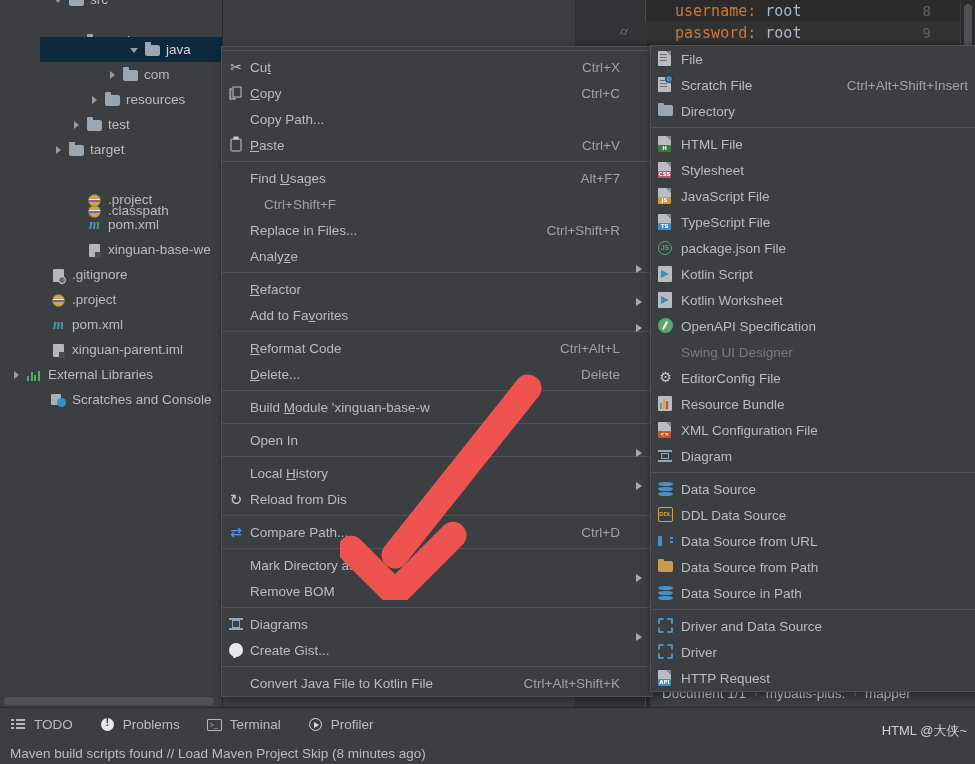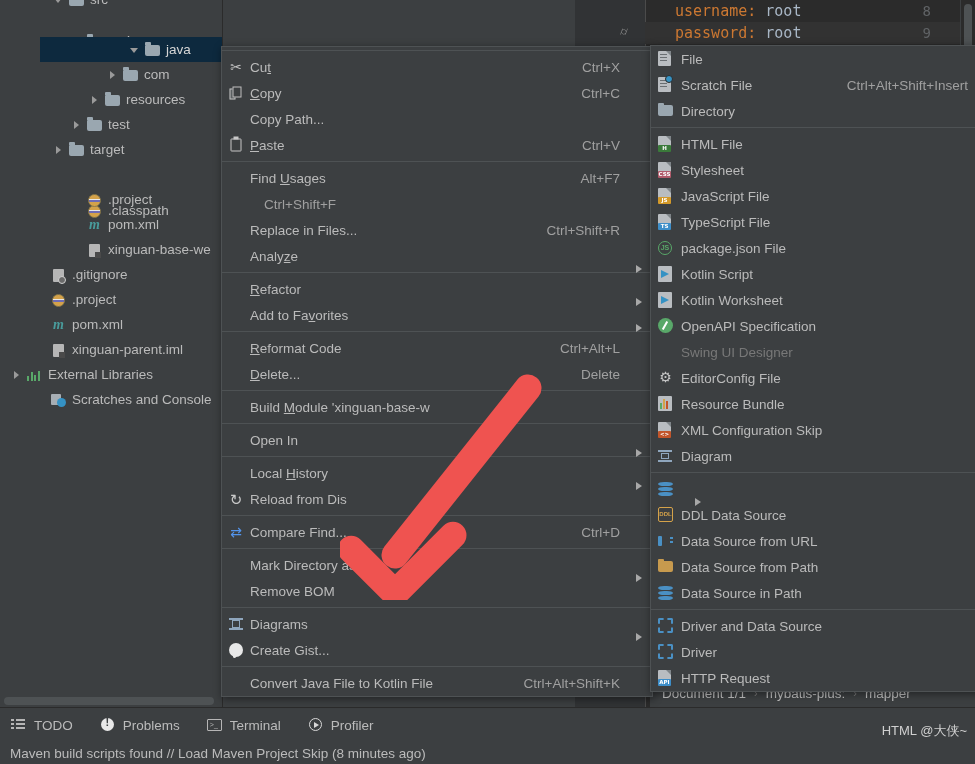--- a/index.html
+++ b/index.html
@@ -229,21 +229,21 @@
   .bc-item{color:#bbbbbb;font-size:13.5px;}
   .bc-sep{color:#7a7a7a;margin:0 8px;font-size:11px;}
 
   
   .toolwin{
     position:absolute;left:0;right:0;bottom:22px;height:34px;
     background:#3c3f41;border-top:1px solid #2b2b2b;
     display:flex;align-items:center;padding-left:10px;gap:0;
     z-index:30;
   }
-  .tw{display:flex;align-items:center;margin-right:26px;color:#bbbbbb;font-size:13.5px;}
+  .tw{display:flex;margin-right:26px;color:#bbbbbb;font-size:13.5px;}
   .tw .g{width:19px;height:16px;position:relative;margin-right:5px;}
   .ic-todo{position:absolute;left:1px;top:2px;width:14px;height:11px;}
   .ic-todo::before{content:"";position:absolute;left:0;top:0;width:3px;height:2px;background:#b6b6b6;box-shadow:0 4px 0 #b6b6b6,0 8px 0 #b6b6b6;}
   .ic-todo::after{content:"";position:absolute;left:5px;top:0;width:9px;height:2px;background:#b6b6b6;box-shadow:0 4px 0 #b6b6b6,0 8px 0 #b6b6b6;}
   .ic-prob{position:absolute;left:2px;top:1px;width:13px;height:13px;border-radius:50%;background:#e8e8e8;}
   .ic-prob::after{content:"!";position:absolute;left:0;right:0;top:-2px;text-align:center;color:#3c3f41;font-size:11px;font-weight:bold;}
   .ic-term{position:absolute;left:1px;top:2px;width:15px;height:12px;border:1.5px solid #b6b6b6;border-radius:1px;box-sizing:border-box;color:#b6b6b6;font-size:7px;line-height:9px;padding-left:2px;}
   .ic-prof{position:absolute;left:2px;top:1px;width:13px;height:13px;border-radius:50%;border:1.5px solid #d8d8d8;box-sizing:border-box;}
   .ic-prof::after{content:"";position:absolute;left:4px;top:3px;border-left:5px solid #d8d8d8;border-top:3px solid transparent;border-bottom:3px solid transparent;}
 
@@ -534,21 +534,21 @@
           <span class="ic-reload">↻</span>
         </span>
         <span class="mi-label">Reload from Dis</span>
         <span class="mi-sub" style="visibility:hidden"></span>
       </div>
       <div class="msep"></div>
       <div class="mi">
         <span class="mi-ico">
           <span class="ic-compare">⇄</span>
         </span>
-        <span class="mi-label">Compare Find...</span>
+        <span class="mi-label">Compare Path...</span>
         <span class="mi-key">Ctrl+D</span>
         <span class="mi-sub" style="visibility:hidden"></span>
       </div>
       <div class="msep"></div>
       <div class="mi">
         <span class="mi-ico"></span>
         <span class="mi-label">Mark Directory as</span>
         <span class="mi-sub"></span>
       </div>
       <div class="mi">
@@ -706,21 +706,21 @@
         <span class="si-label">Resource Bundle</span>
         <span class="si-sub" style="visibility:hidden"></span>
       </div>
       <div class="si">
         <span class="si-ico">
           <span class="fi">
             <span class="page"></span>
             <span class="tag" style="background:#c2552a">&lt;&gt;</span>
           </span>
         </span>
-        <span class="si-label">XML Configuration Skip</span>
+        <span class="si-label">XML Configuration File</span>
         <span class="si-sub"></span>
       </div>
       <div class="si">
         <span class="si-ico">
           <span class="fi">
             <span style="position:absolute;left:0;top:2px;right:0;height:2px;background:#8fa6bd"></span>
             <span style="position:absolute;left:0;bottom:2px;right:0;height:2px;background:#8fa6bd"></span>
             <span style="position:absolute;left:3px;top:5px;width:8px;height:6px;border:1.5px solid #8fa6bd;box-sizing:border-box"></span>
           </span>
         </span>
@@ -729,20 +729,21 @@
       </div>
       <div class="msep"></div>
       <div class="si">
         <span class="si-ico">
           <span class="db">
             <i style="top:1px"></i>
             <i style="top:6px"></i>
             <i style="top:11px"></i>
           </span>
         </span>
+        <span class="si-label">Data Source</span>
         <span class="si-sub"></span>
       </div>
       <div class="si">
         <span class="si-ico">
           <span class="ddl">DDL</span>
         </span>
         <span class="si-label">DDL Data Source</span>
         <span class="si-sub" style="visibility:hidden"></span>
       </div>
       <div class="si">

